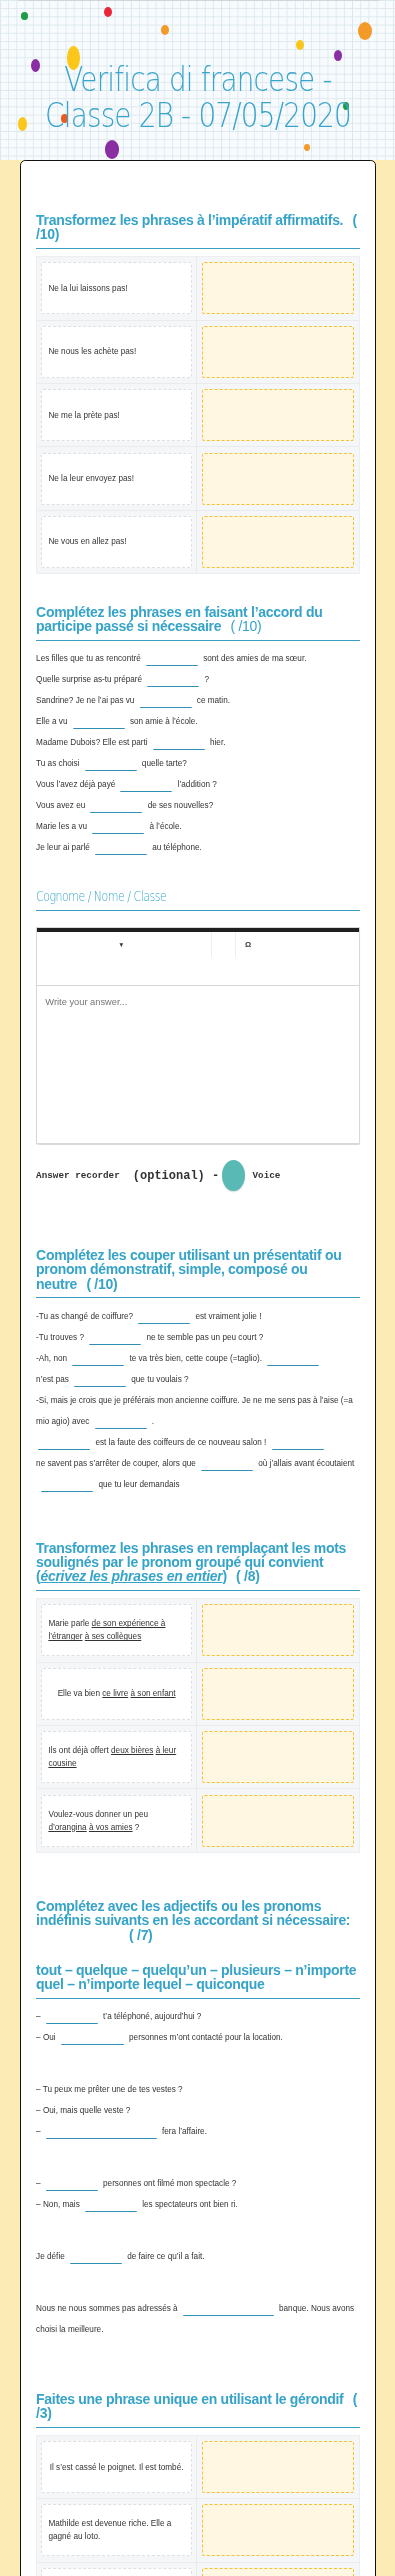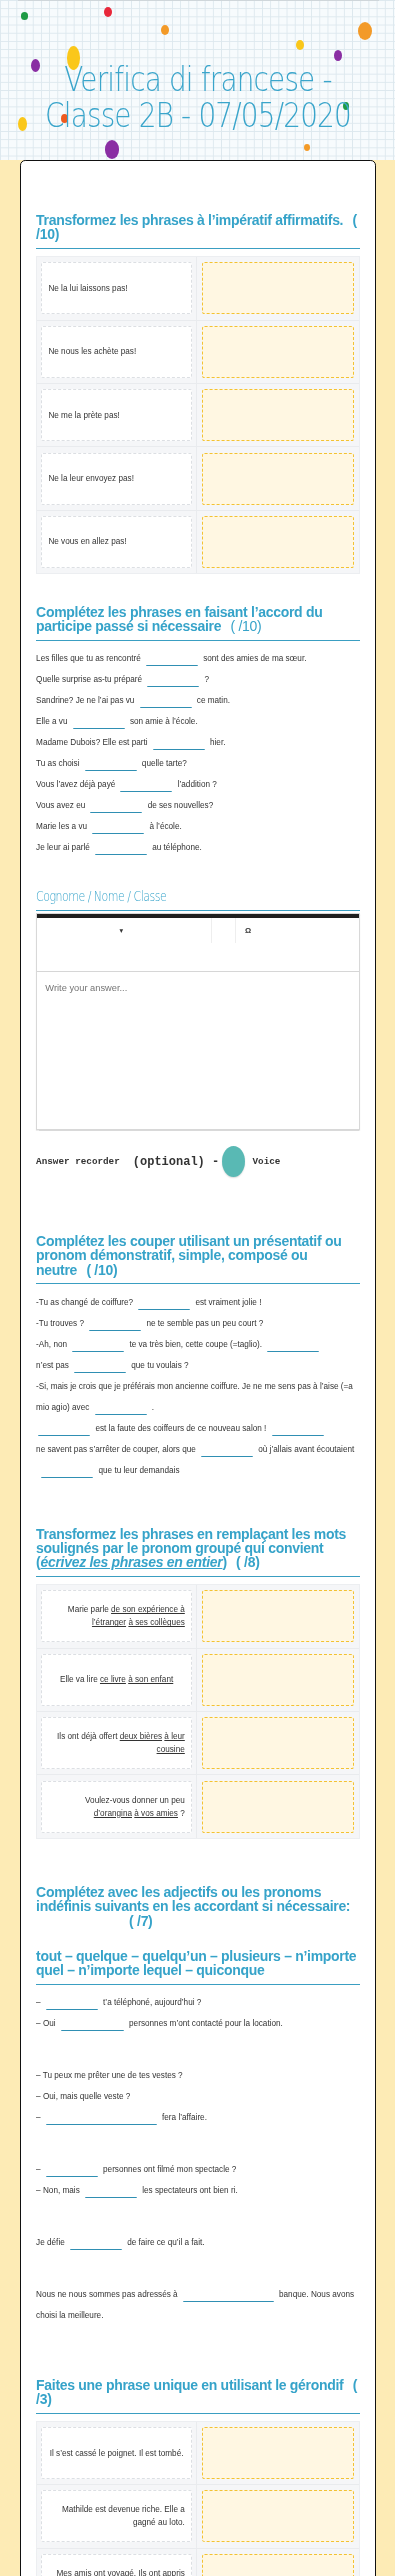--- a/index.html
+++ b/index.html
@@ -69,21 +69,21 @@
   .mright { flex: 1; padding: 5.2px 4.6px; }
   .prompt {
     background: #fff;
     border: 0.8px dashed #dcdfe3;
     border-radius: 2.1px;
     min-height: 52px;
     display: flex; align-items: center;
     padding: 5.2px 6.2px;
     font-size: 8.2px; line-height: 13px; color: #333;
   }
-  .prompt.center { justify-content: center; text-align: right; }
+  .prompt.center { justify-content: center; text-align: left; }
   .drop {
     background: #fff7e2;
     border: 0.8px dashed #f3c232;
     border-radius: 2.6px;
     height: 52px;
   }
   
   .fill { font-size: 8.2px; line-height: 20.6px; color: #333; }
   .fill p { margin-bottom: 8.2px; line-height: 21px; }
   .fill.tight p { margin-bottom: 0; }
@@ -103,21 +103,21 @@
   .name-title {
     font-family: "DejaVu Sans", sans-serif;
     font-weight: 300;
     color: #3aa5cb;
     font-size: 13.4px;
     letter-spacing: -0.6px;
     transform-origin: left;
     transform: scaleX(0.82);
     padding-bottom: 6.2px;
   }
-  .name-rule { border-bottom: 0.8px solid #3a9ec2; margin-bottom: 2px; }
+  .name-rule { border-bottom: 0.8px solid #3a9ec2; margin-bottom: 16px; }
   .editor { border: 0.5px solid #d8d8d8; box-shadow: 0 0.5px 1px rgba(0,0,0,0.15); }
   .ed-bar { height: 3.1px; background: #1f1f1f; }
   .ed-toolbar { display: flex; height: 54px; border-bottom: 1px solid #d6d6d6; }
   .ed-tool { height: 25px; display: flex; align-items: center; justify-content: center; font-size: 7.2px; }
   .ed-select { width: 175px; justify-content: flex-end; padding-right: 88px; border-right: 0.5px solid #eee; }
   .ed-blank { width: 24px; border-right: 0.5px solid #eee; }
   .ed-omega { width: 24px; font-weight: bold; font-size: 7.7px; }
   .ed-area {
     height: 155px; padding: 11.3px 8.2px;
     font-size: 9.3px; color: #a8a8a8; border: none; width: 100%;
@@ -260,21 +260,21 @@
                 <div><span>Marie parle </span><span class="u">de son expérience à l’étranger</span><span>  </span> <span class="u">à ses collègues</span><span></span></div>
               </div>
             </div>
             <div class="mright">
               <div class="drop"></div>
             </div>
           </div>
       <div class="mrow">
             <div class="mleft">
               <div class="prompt center">
-                <div><span>Elle va lire  </span><span class="u">ce livre</span><span>  </span> <span class="u">à son enfant</span><span></span></div>
+                <div><span>Elle va bien  </span><span class="u">ce livre</span><span>  </span> <span class="u">à son enfant</span><span></span></div>
               </div>
             </div>
             <div class="mright">
               <div class="drop"></div>
             </div>
           </div>
       <div class="mrow">
             <div class="mleft">
               <div class="prompt center">
                 <div><span>Ils ont déjà offert </span><span class="u">deux bières</span><span>  </span> <span class="u">à leur cousine</span><span></span></div>

